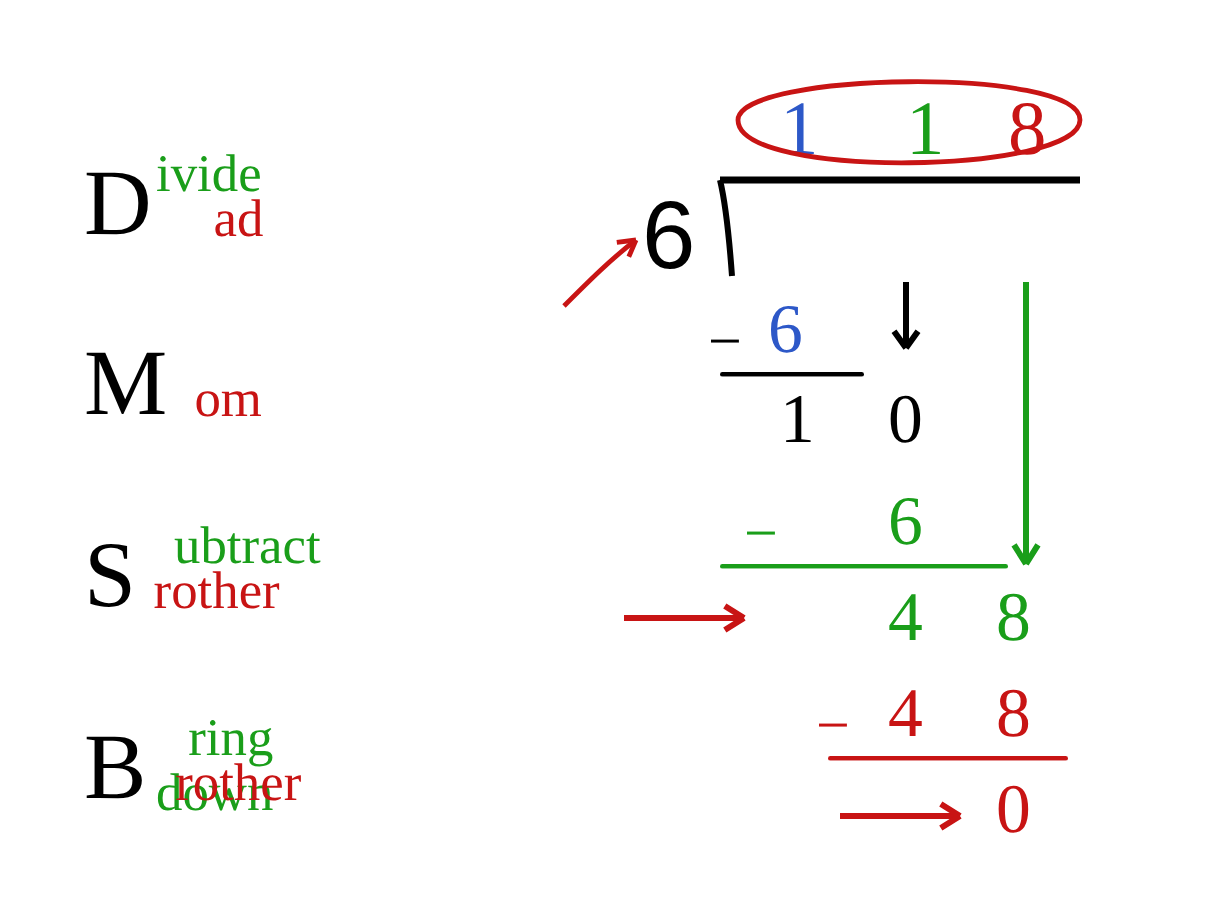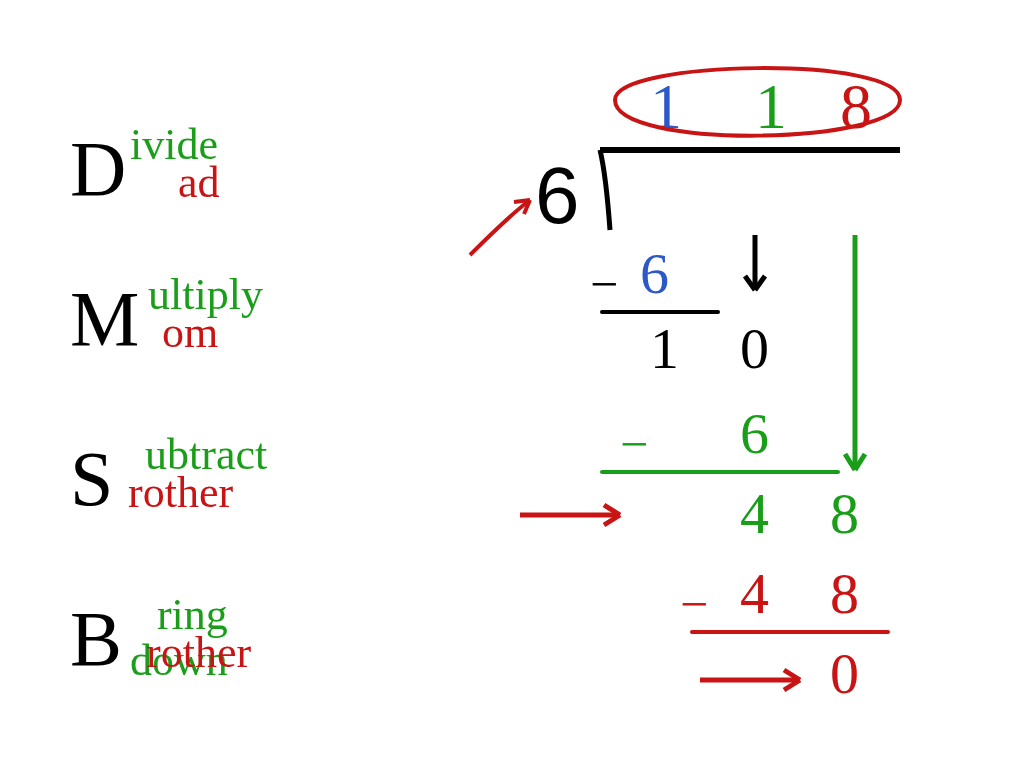--- a/index.html
+++ b/index.html
@@ -78,21 +78,20 @@
 <div class="stage">
 
   <div class="mnem-row" style="left:70px; top:130px;">
     <span class="mnem-letter black">D</span>
     <span class="abs mnem-sub green" style="left:60px; top:-8px;">ivide</span>
     <span class="abs mnem-sub red" style="left:60px; top:30px;margin-left:48px;">ad</span>
   </div>
 
   <div class="mnem-row" style="left:70px; top:280px;">
     <span class="mnem-letter black">M</span>
-    <span class="abs mnem-sub green" style="left:78px; top:-8px;">ultiply</span>
     <span class="abs mnem-sub red" style="left:92px; top:30px;">om</span>
   </div>
 
   <div class="mnem-row" style="left:70px; top:440px;">
     <span class="mnem-letter black">S</span>
     <span class="abs mnem-sub green" style="left:75px; top:-8px;">ubtract</span>
     <span class="abs mnem-sub red" style="left:58px; top:30px;">rother</span>
   </div>
 
   <div class="mnem-row" style="left:70px; top:600px;">

